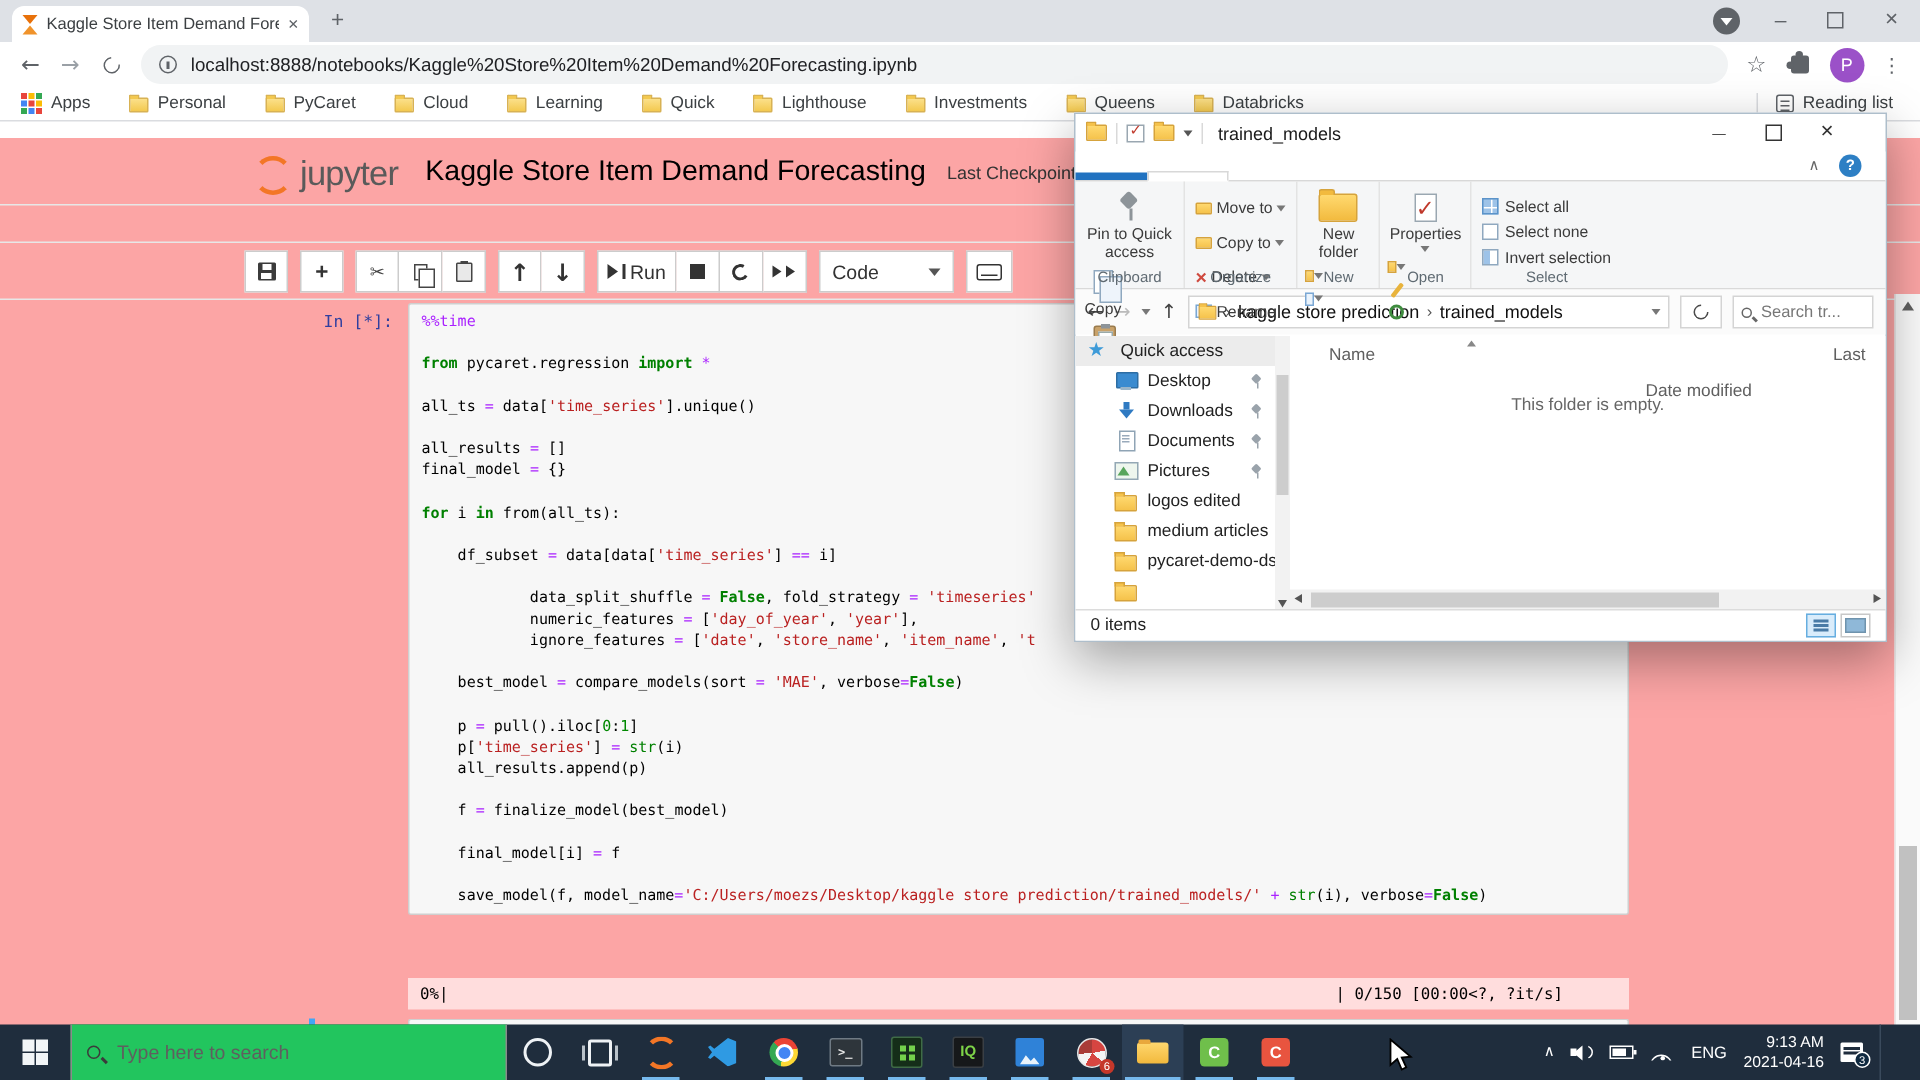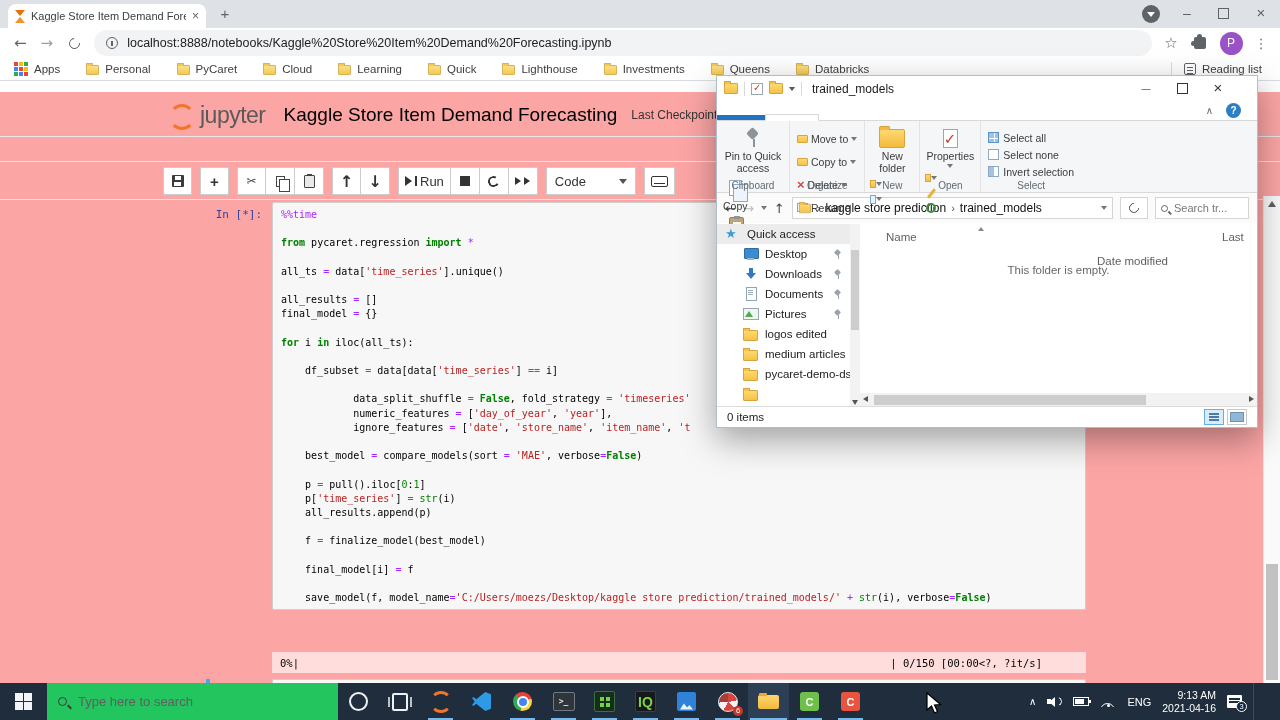--- a/index.html
+++ b/index.html
@@ -257,21 +257,21 @@
   .app-ic.jupyter::before{content:"";width:16px;height:16px;border:3px solid #f37626;border-radius:50%;border-left-color:transparent;border-right-color:transparent;}
   .app-ic.vscode::before{content:"";width:19px;height:19px;background:#2f9ae3;
     clip-path:polygon(70% 0,100% 12%,100% 88%,70% 100%,22% 62%,8% 74%,0 68%,14% 50%,0 32%,8% 26%,22% 38%);}
   .app-ic.chrome::before{content:"";width:19px;height:19px;border-radius:50%;background:conic-gradient(from -45deg,#ea4335 0 33%,#fdd835 33% 66%,#34a853 66% 100%);}
   .app-ic.chrome::after{content:"";position:absolute;width:8px;height:8px;border-radius:50%;background:#4285f4;border:2px solid #fff;}
   .app-ic.terminal::before{content:"";width:20px;height:17px;background:#2e353b;border:1px solid #6f7a84;border-radius:2px;}
   .app-ic.terminal::after{content:">_";position:absolute;font-family:"DejaVu Sans Mono",monospace;font-size:8px;font-weight:bold;color:#e8e8e8;}
   .app-ic.greengrid::before{content:"";width:19px;height:19px;background:#152e19;border:1px solid #3f6b46;border-radius:2px;}
   .app-ic.greengrid::after{content:"";position:absolute;left:8px;top:8px;width:4px;height:4px;background:#74d14c;box-shadow:6px 0 #74d14c,0 6px #74d14c,6px 6px #74d14c;}
   .app-ic.iq::before{content:"";position:absolute;width:19px;height:19px;background:#16181a;border:1px solid #3a3f44;border-radius:2px;}
-  .app-ic.iq .glyph{color:#7ed348;font-size:14px;}
+  .app-ic.iq .glyph{color:#7ed348;font-size:10px;}
   .app-ic.photos::before{content:"";width:19px;height:19px;background:#2f82d8;border-radius:2px;}
   .app-ic.photos::after{content:"";position:absolute;bottom:5px;width:13px;height:7px;background:#eaf3fb;
     clip-path:polygon(0 100%,30% 15%,55% 70%,72% 35%,100% 100%);}
   .app-ic.piechart::before{content:"";width:18px;height:18px;border-radius:50%;
     background:conic-gradient(#d64541 0 22%,#f4f4f4 22% 36%,#d64541 36% 58%,#f4f4f4 58% 74%,#a93c38 74% 100%);border:1px solid #e8e8e8;}
   .app-ic.explorer-app::before{content:"";width:21px;height:14px;background:linear-gradient(#ffd76e,#f2b93d);border-radius:2px;}
   .app-ic.explorer-app::after{content:"";position:absolute;top:4px;left:3px;width:8px;height:3px;background:#e9a83c;border-radius:1px 1px 0 0;}
   .app-ic.camtasia-green::before{content:"";width:19px;height:19px;background:#6fbf4b;border-radius:3px;}
   .app-ic.camtasia-orange::before{content:"";width:19px;height:19px;background:#e8543f;border-radius:3px;}
   .tb-badge{position:absolute;right:5px;bottom:4px;min-width:10px;height:10px;border-radius:50%;background:#c4372a;color:#fff;
@@ -446,21 +446,21 @@
     <div class="inbox">
         <div class="cl"><span class="tk-mag">%%time</span></div>
         <div class="cl">&nbsp;</div>
         <div class="cl"><span class="tk-kw">from</span><span class="tk-pl"> pycaret.regression </span><span class="tk-kw">import</span><span class="tk-pl"> </span><span class="tk-op">*</span></div>
         <div class="cl">&nbsp;</div>
         <div class="cl"><span class="tk-pl">all_ts </span><span class="tk-op">=</span><span class="tk-pl"> data[</span><span class="tk-str">'time_series'</span><span class="tk-pl">].unique()</span></div>
         <div class="cl">&nbsp;</div>
         <div class="cl"><span class="tk-pl">all_results </span><span class="tk-op">=</span><span class="tk-pl"> []</span></div>
         <div class="cl"><span class="tk-pl">final_model </span><span class="tk-op">=</span><span class="tk-pl"> {}</span></div>
         <div class="cl">&nbsp;</div>
-        <div class="cl"><span class="tk-kw">for</span><span class="tk-pl"> i </span><span class="tk-kw">in</span><span class="tk-pl"> iloc(all_ts):</span></div>
+        <div class="cl"><span class="tk-kw">for</span><span class="tk-pl"> i </span><span class="tk-kw">in</span><span class="tk-pl"> from(all_ts):</span></div>
         <div class="cl">&nbsp;</div>
         <div class="cl"><span class="tk-pl">    df_subset </span><span class="tk-op">=</span><span class="tk-pl"> data[data[</span><span class="tk-str">'time_series'</span><span class="tk-pl">] </span><span class="tk-op">==</span><span class="tk-pl"> i]</span></div>
         <div class="cl">&nbsp;</div>
         <div class="cl"><span class="tk-pl">            data_split_shuffle </span><span class="tk-op">=</span><span class="tk-pl"> </span><span class="tk-kw">False</span><span class="tk-pl">, fold_strategy </span><span class="tk-op">=</span><span class="tk-pl"> </span><span class="tk-str">'timeseries'</span></div>
         <div class="cl"><span class="tk-pl">            numeric_features </span><span class="tk-op">=</span><span class="tk-pl"> [</span><span class="tk-str">'day_of_year'</span><span class="tk-pl">, </span><span class="tk-str">'year'</span><span class="tk-pl">],</span></div>
         <div class="cl"><span class="tk-pl">            ignore_features </span><span class="tk-op">=</span><span class="tk-pl"> [</span><span class="tk-str">'date'</span><span class="tk-pl">, </span><span class="tk-str">'store_name'</span><span class="tk-pl">, </span><span class="tk-str">'item_name'</span><span class="tk-pl">, </span><span class="tk-str">'t</span></div>
         <div class="cl">&nbsp;</div>
         <div class="cl"><span class="tk-pl">    best_model </span><span class="tk-op">=</span><span class="tk-pl"> compare_models(sort </span><span class="tk-op">=</span><span class="tk-pl"> </span><span class="tk-str">'MAE'</span><span class="tk-pl">, verbose</span><span class="tk-op">=</span><span class="tk-kw">False</span><span class="tk-pl">)</span></div>
         <div class="cl">&nbsp;</div>
         <div class="cl"><span class="tk-pl">    p </span><span class="tk-op">=</span><span class="tk-pl"> pull().iloc[</span><span class="tk-num">0</span><span class="tk-pl">:</span><span class="tk-num">1</span><span class="tk-pl">]</span></div>

